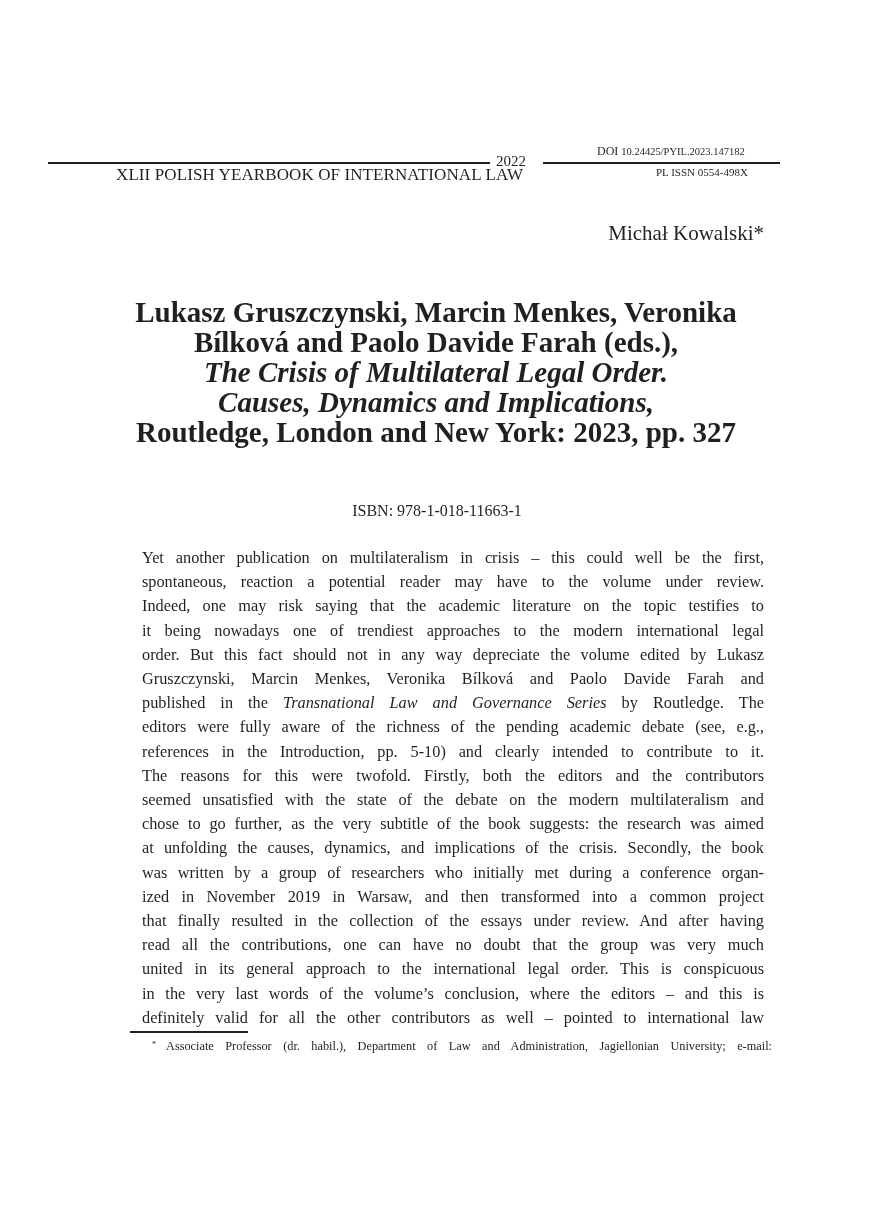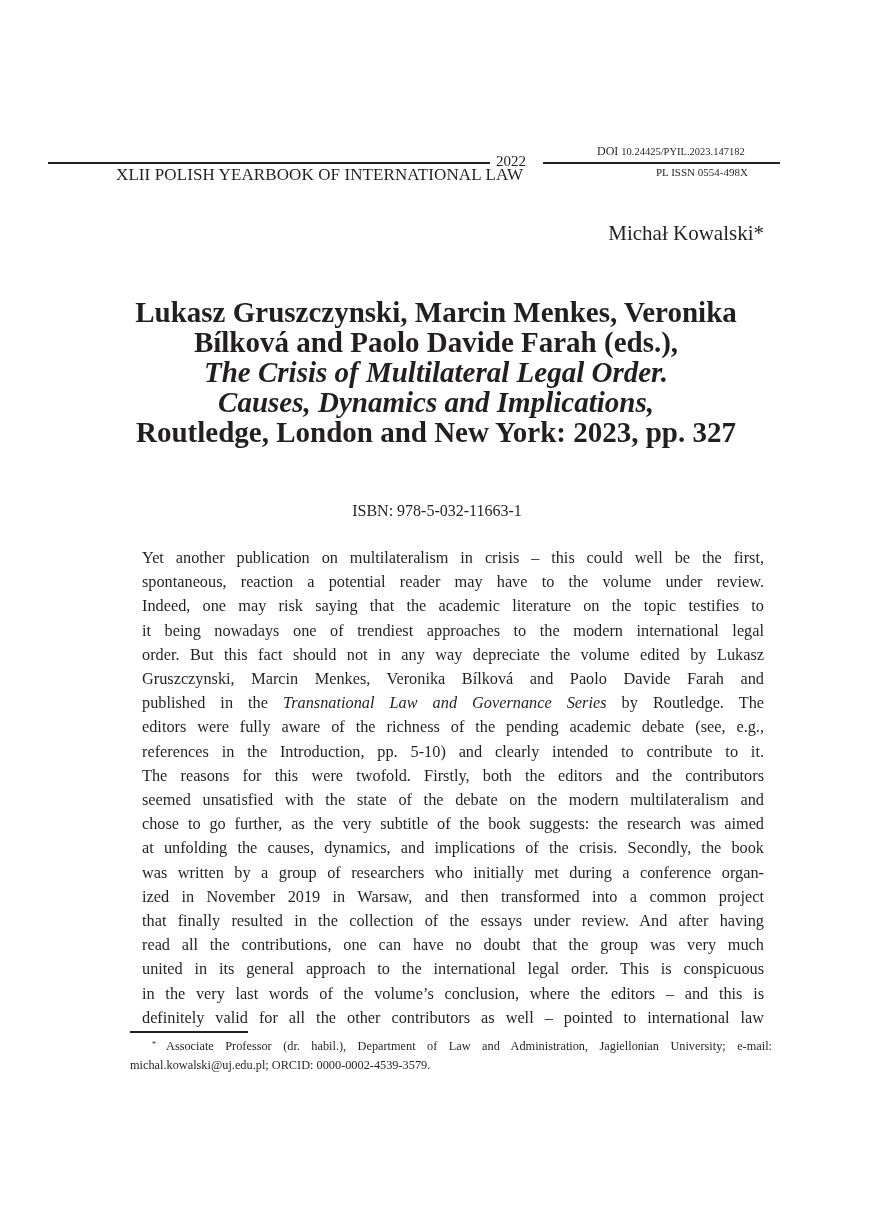--- a/index.html
+++ b/index.html
@@ -43,21 +43,21 @@
 <div class="abs author">Michał Kowalski*</div>
 
 <div class="abs title">
   <span class="line">Lukasz Gruszczynski, Marcin Menkes, Veronika</span>
   <span class="line">Bílková and Paolo Davide Farah (eds.),</span>
   <span class="line it">The Crisis of Multilateral Legal Order.</span>
   <span class="line it">Causes, Dynamics and Implications,</span>
   <span class="line">Routledge, London and New York: 2023, pp. 327</span>
 </div>
 
-<div class="abs isbn">ISBN: 978-5-032-11663-1</div>
+<div class="abs isbn">ISBN: 978-1-018-11663-1</div>
 
 <div class="abs body-text">
   <span class="line">Yet another publication on multilateralism in crisis – this could well be the first,</span>
   <span class="line">spontaneous, reaction a potential reader may have to the volume under review.</span>
   <span class="line">Indeed, one may risk saying that the academic literature on the topic testifies to</span>
   <span class="line">it being nowadays one of trendiest approaches to the modern international legal</span>
   <span class="line">order. But this fact should not in any way depreciate the volume edited by Lukasz</span>
   <span class="line">Gruszczynski, Marcin Menkes, Veronika Bílková and Paolo Davide Farah and</span>
   <span class="line"><span>published in the </span><em>Transnational Law and Governance Series</em><span> by Routledge. The</span></span>
   <span class="line">editors were fully aware of the richness of the pending academic debate (see, e.g.,</span>
@@ -71,14 +71,13 @@
   <span class="line">that finally resulted in the collection of the essays under review. And after having</span>
   <span class="line">read all the contributions, one can have no doubt that the group was very much</span>
   <span class="line">united in its general approach to the international legal order. This is conspicuous</span>
   <span class="line">in the very last words of the volume’s conclusion, where the editors – and this is</span>
   <span class="line">definitely valid for all the other contributors as well – pointed to international law</span>
 </div>
 
 <div class="abs fn-rule"></div>
 <div class="abs footnote">
   <span class="line first"><sup>*</sup><span>Associate Professor (dr. habil.), Department of Law and Administration, Jagiellonian University; e-mail:</span></span>
-  <span class="line">michal.kowalski@uj.edu.pl; ORCID: 0000-0002-4539-3579.</span>
 </div>
 
 </body></html>

